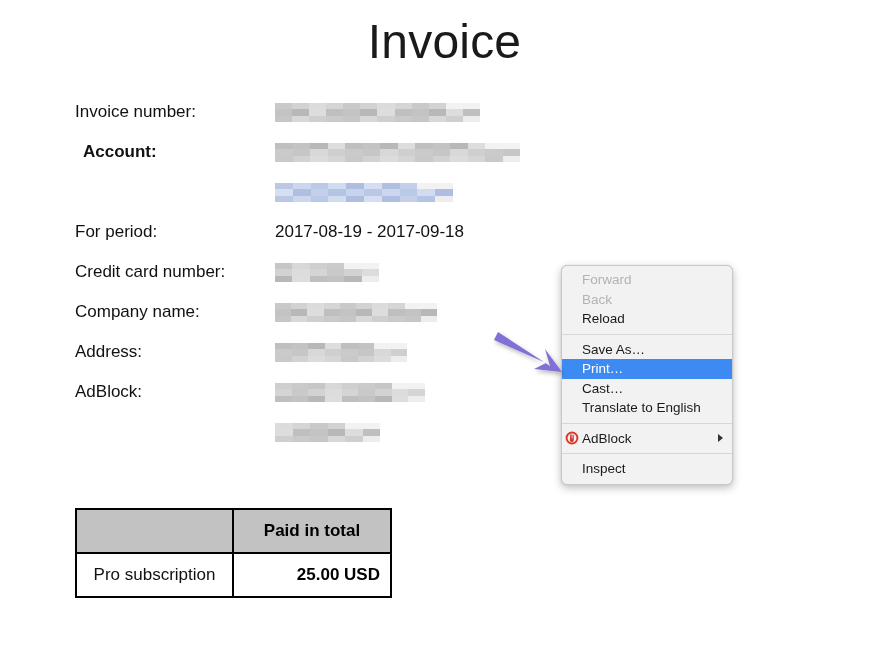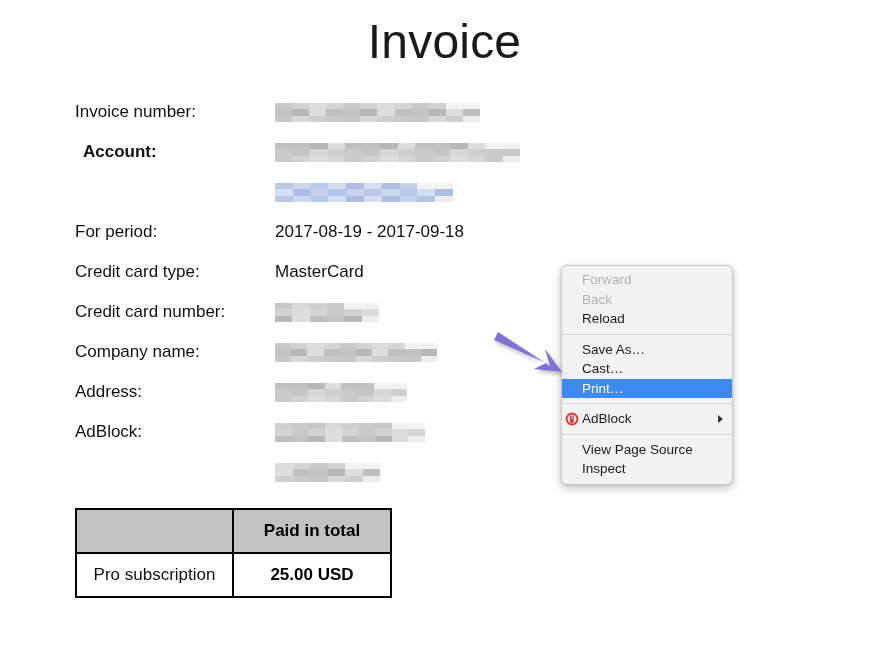--- a/index.html
+++ b/index.html
@@ -109,21 +109,21 @@
   }
   .totals-table .td-item {
     background: #ffffff;
     font-weight: 400;
     text-align: center;
     color: #111;
   }
   .totals-table .td-amount {
     background: #ffffff;
     font-weight: 700;
-    text-align: center;
+    text-align: right;
     color: #000;
   }
 
   
   .context-menu {
     position: absolute;
     left: 561px;
     top: 265px;
     width: 170px;
     background: #f2f2f2;
@@ -326,24 +326,20 @@
           <div class="mcell" style="background: rgb(174, 191, 226);"></div>
           <div class="mcell" style="background: rgb(196, 208, 234);"></div>
           <div class="mcell" style="background: rgb(180, 196, 228);"></div>
           <div class="mcell" style="background: rgb(237, 237, 237);"></div>
         </div>
       </div>
     </div>
     <div class="field-row">
       <div class="field-label">For period:</div>
       <div class="field-value">2017-08-19 - 2017-09-18</div>
-    </div>
-    <div class="field-row">
-      <div class="field-label">Credit card type:</div>
-      <div class="field-value">MasterCard</div>
     </div>
     <div class="field-row">
       <div class="field-label">Credit card number:</div>
       <div class="redacted" style="width: 104px;">
         <div class="mrow">
           <div class="mcell" style="background: rgb(198, 198, 198);"></div>
           <div class="mcell" style="background: rgb(216, 216, 216);"></div>
           <div class="mcell" style="background: rgb(207, 207, 207);"></div>
           <div class="mcell" style="background: rgb(202, 202, 202);"></div>
           <div class="mcell" style="background: rgb(242, 242, 242);"></div>
@@ -525,33 +521,33 @@
     </tr>
   </tbody>
 </table>
 
 <div class="context-menu" id="context-menu">
     <div class="menu-item disabled"><span>Forward</span></div>
     <div class="menu-item disabled"><span>Back</span></div>
     <div class="menu-item"><span>Reload</span></div>
     <div class="menu-sep"></div>
     <div class="menu-item"><span>Save As…</span></div>
+    <div class="menu-item selected"><span>Print…</span></div>
     <div class="menu-item"><span>Cast…</span></div>
-    <div class="menu-item selected"><span>Print…</span></div>
+    <div class="menu-item"><span>Translate to English</span></div>
     <div class="menu-sep"></div>
     <div class="menu-item has-icon">
       <svg class="adblock-icon" viewBox="0 0 16 16">
         <circle cx="8" cy="8" r="6.2" fill="none" stroke="#d9352c" stroke-width="2.2"></circle>
         <path d="M6.1 3.6 h1.5 v5.1 h0.9 V4.3 h1.5 v6.2 c0 1.3 -0.8 2.1 -2.1 2.1 h-0.3 c-1.3 0 -2.1 -0.8 -2.1 -2.2 z" fill="#d9352c"></path>
       </svg>
       <span>AdBlock</span>
       <span class="submenu-arrow"></span>
     </div>
     <div class="menu-sep"></div>
-    <div class="menu-item"><span>View Page Source</span></div>
     <div class="menu-item"><span>Inspect</span></div>
   </div>
 
 <svg class="annotation-arrow" viewBox="0 0 90 62" xmlns="http://www.w3.org/2000/svg">
   <defs>
     <filter id="arrowshadow" x="-40%" y="-40%" width="190%" height="190%">
       <feDropShadow dx="1.5" dy="2.5" stdDeviation="2" flood-color="#000000" flood-opacity="0.28"></feDropShadow>
     </filter>
   </defs>
   <g filter="url(#arrowshadow)">

